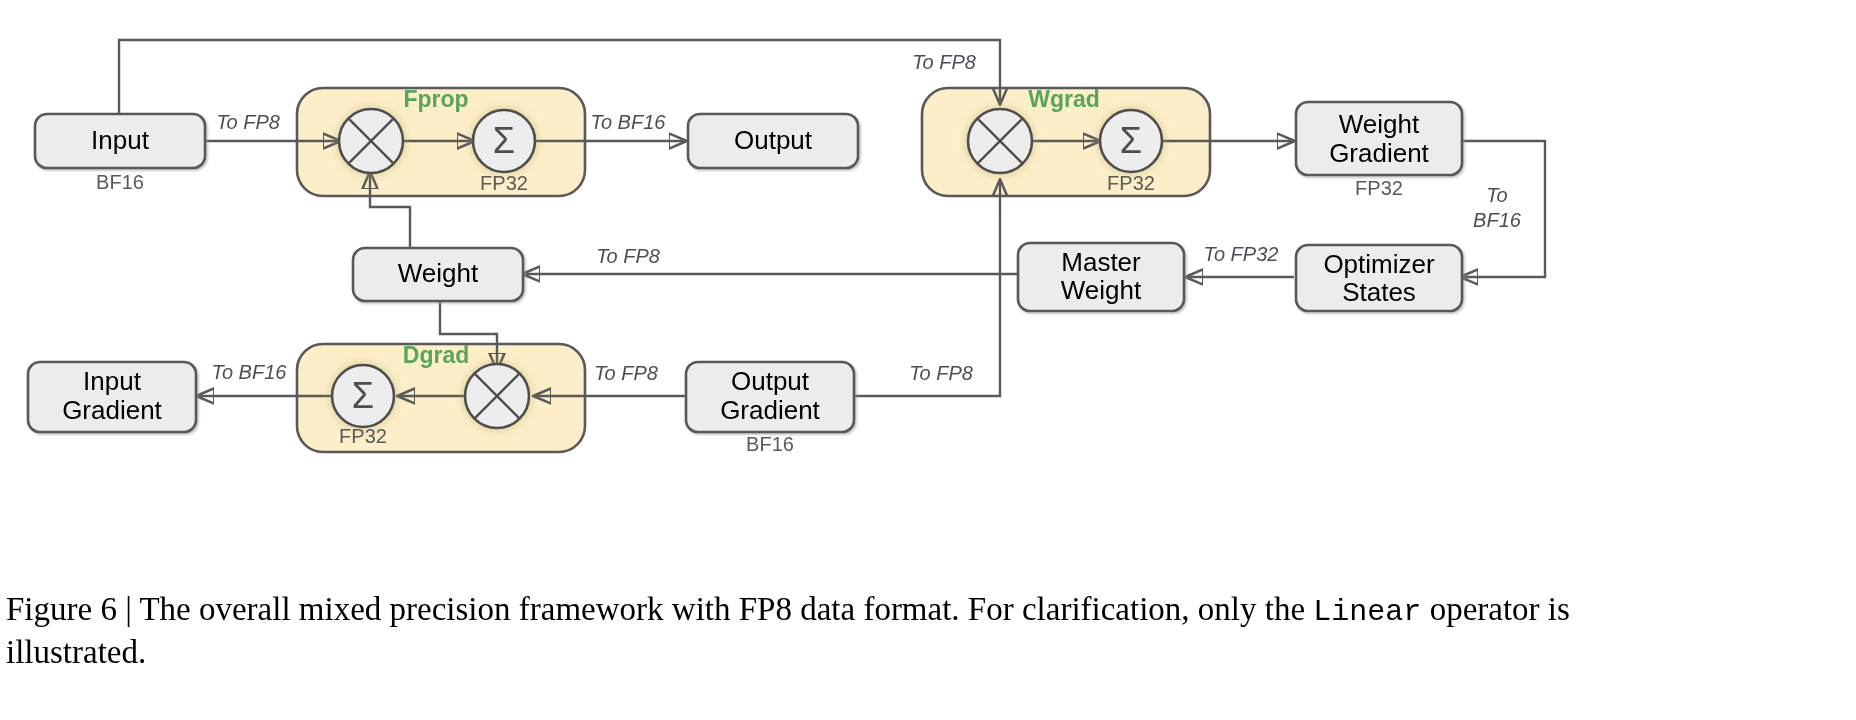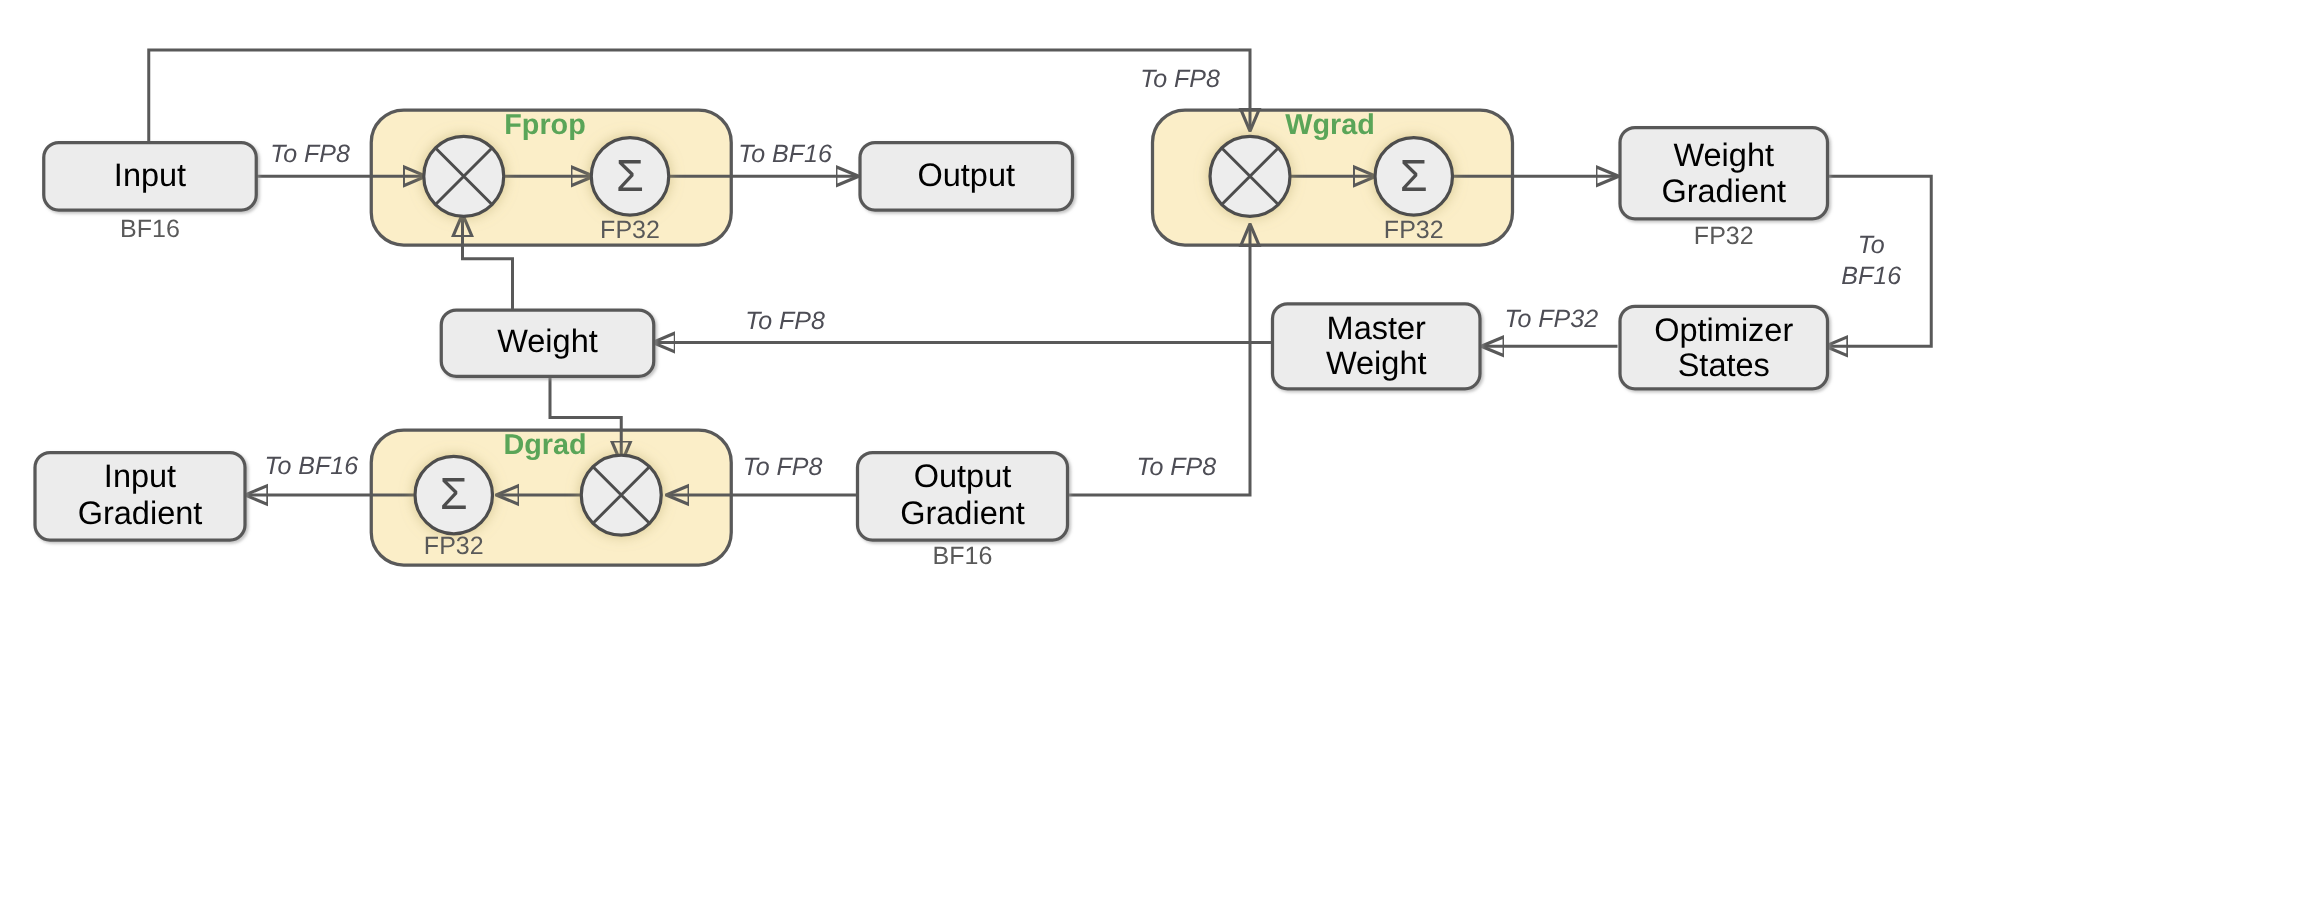--- a/index.html
+++ b/index.html
@@ -257,14 +257,15 @@
 
     <text class="edge-label" x="628" y="258">To FP8</text>
 
     <text class="edge-label" x="249" y="374">To BF16</text>
 
     <text class="edge-label" x="626" y="375">To FP8</text>
 
     <text class="edge-label" x="941" y="375">To FP8</text>
   </svg>
 
+  <div class="caption"><span>Figure 6 | The overall mixed precision framework with FP8 data format. For clarification, only the </span><span class="mono">Linear</span><span> operator is illustrated.</span></div>
 
 </div>
 
 </body></html>

